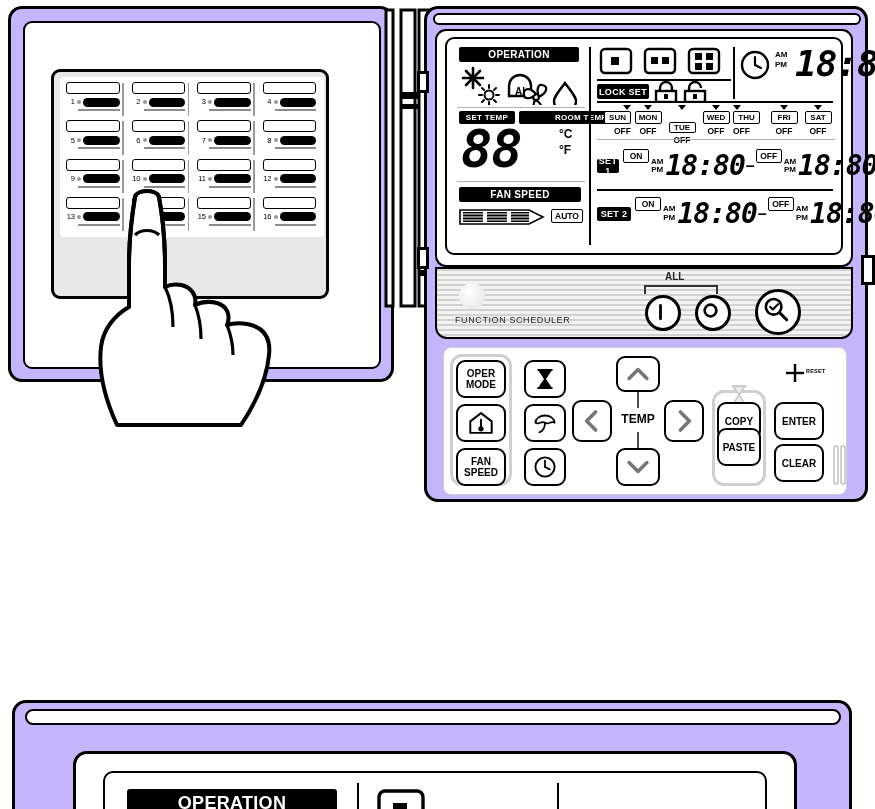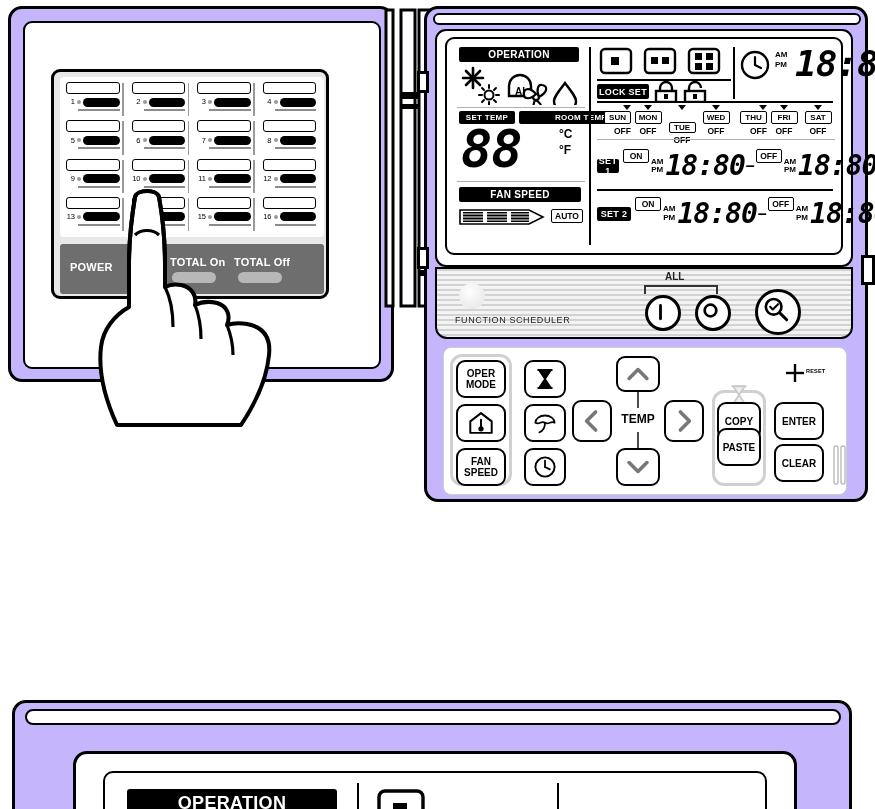--- a/index.html
+++ b/index.html
@@ -242,27 +242,20 @@
             <div class="zrow">
               <span class="znum">16</span>
               <span class="zled"></span>
               <span class="zbtn"></span>
             </div>
             <div class="zunder"></div>
           </div>
         </div>
     </div>
 
-    <div id="power-bar">
-      <div class="pwr-label" style="left:10px;top:17px;">POWER</div>
-      <div class="pwr-label" style="left:110px;top:12px;">TOTAL On</div>
-      <div class="pill" style="left:112px;top:28px;width:44px;"></div>
-      <div class="pwr-label" style="left:174px;top:12px;">TOTAL Off</div>
-      <div class="pill" style="left:178px;top:28px;width:44px;"></div>
-    </div>
   </div>
 
   <svg id="hand" viewBox="0 0 210 245">
     <path d="M44 10 C40 34 38 60 38 78 L38 120 C24 128 12 142 10 160
              C7 186 14 212 26 238 L150 238 C166 214 176 190 178 168
              C180 150 172 140 156 137 C150 136 142 136 136 138
              C140 128 136 119 126 116 C118 114 110 115 104 118
              C106 108 100 100 90 98 C84 97 78 98 74 100
              L74 78 C74 56 72 32 68 10 C66 2 46 2 44 10 Z" fill="#ffffff" stroke="#000000" stroke-width="4" stroke-linejoin="round"></path>
     <path d="M38 78 C38 60 40 34 44 10 C46 2 66 2 68 10 C72 32 74 56 74 78" fill="none" stroke="#000000" stroke-width="4"></path>
@@ -416,21 +409,21 @@
         <div style="flex: 1 1 0%; display: flex; flex-direction: column; align-items: center;">
           <div class="tri"></div>
           <div class="obox" style="width: 27px; height: 13px; font-size: 8px; border-radius: 2px; margin-top: 12px;">TUE</div>
           <div style="font-size: 8.5px; font-weight: 700; margin-top: 2px;">OFF</div>
         </div>
         <div style="flex: 1 1 0%; display: flex; flex-direction: column; align-items: center;">
           <div class="tri"></div>
           <div class="obox" style="width: 27px; height: 13px; font-size: 8px; border-radius: 2px; margin-top: 1px;">WED</div>
           <div style="font-size: 8.5px; font-weight: 700; margin-top: 2px;">OFF</div>
         </div>
-        <div style="flex: 1 1 0%; display: flex; flex-direction: column; align-items: flex-end;">
+        <div style="flex: 1 1 0%; display: flex; flex-direction: column; align-items: flex-start;">
           <div class="tri"></div>
           <div class="obox" style="width: 27px; height: 13px; font-size: 8px; border-radius: 2px; margin-top: 1px;">THU</div>
           <div style="font-size: 8.5px; font-weight: 700; margin-top: 2px;">OFF</div>
         </div>
         <div style="flex: 1 1 0%; display: flex; flex-direction: column; align-items: center;">
           <div class="tri"></div>
           <div class="obox" style="width: 27px; height: 13px; font-size: 8px; border-radius: 2px; margin-top: 1px;">FRI</div>
           <div style="font-size: 8.5px; font-weight: 700; margin-top: 2px;">OFF</div>
         </div>
         <div style="flex: 1 1 0%; display: flex; flex-direction: column; align-items: center;">

